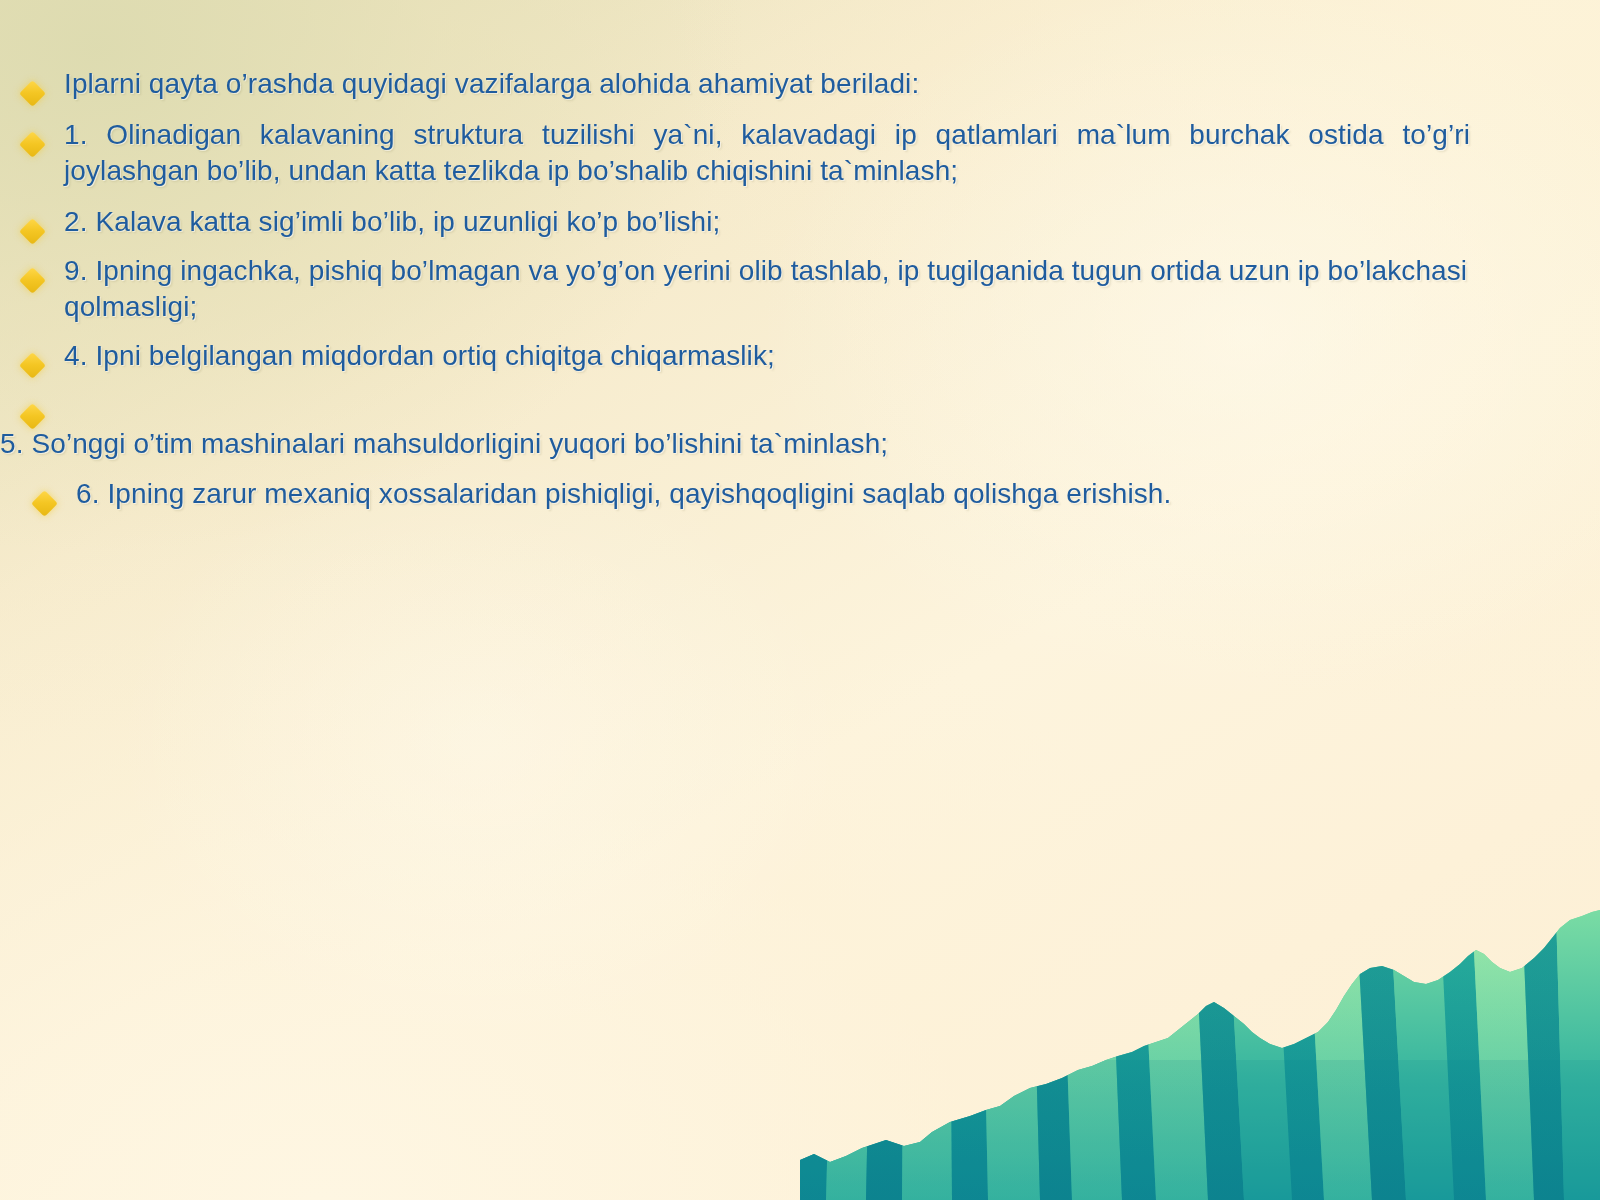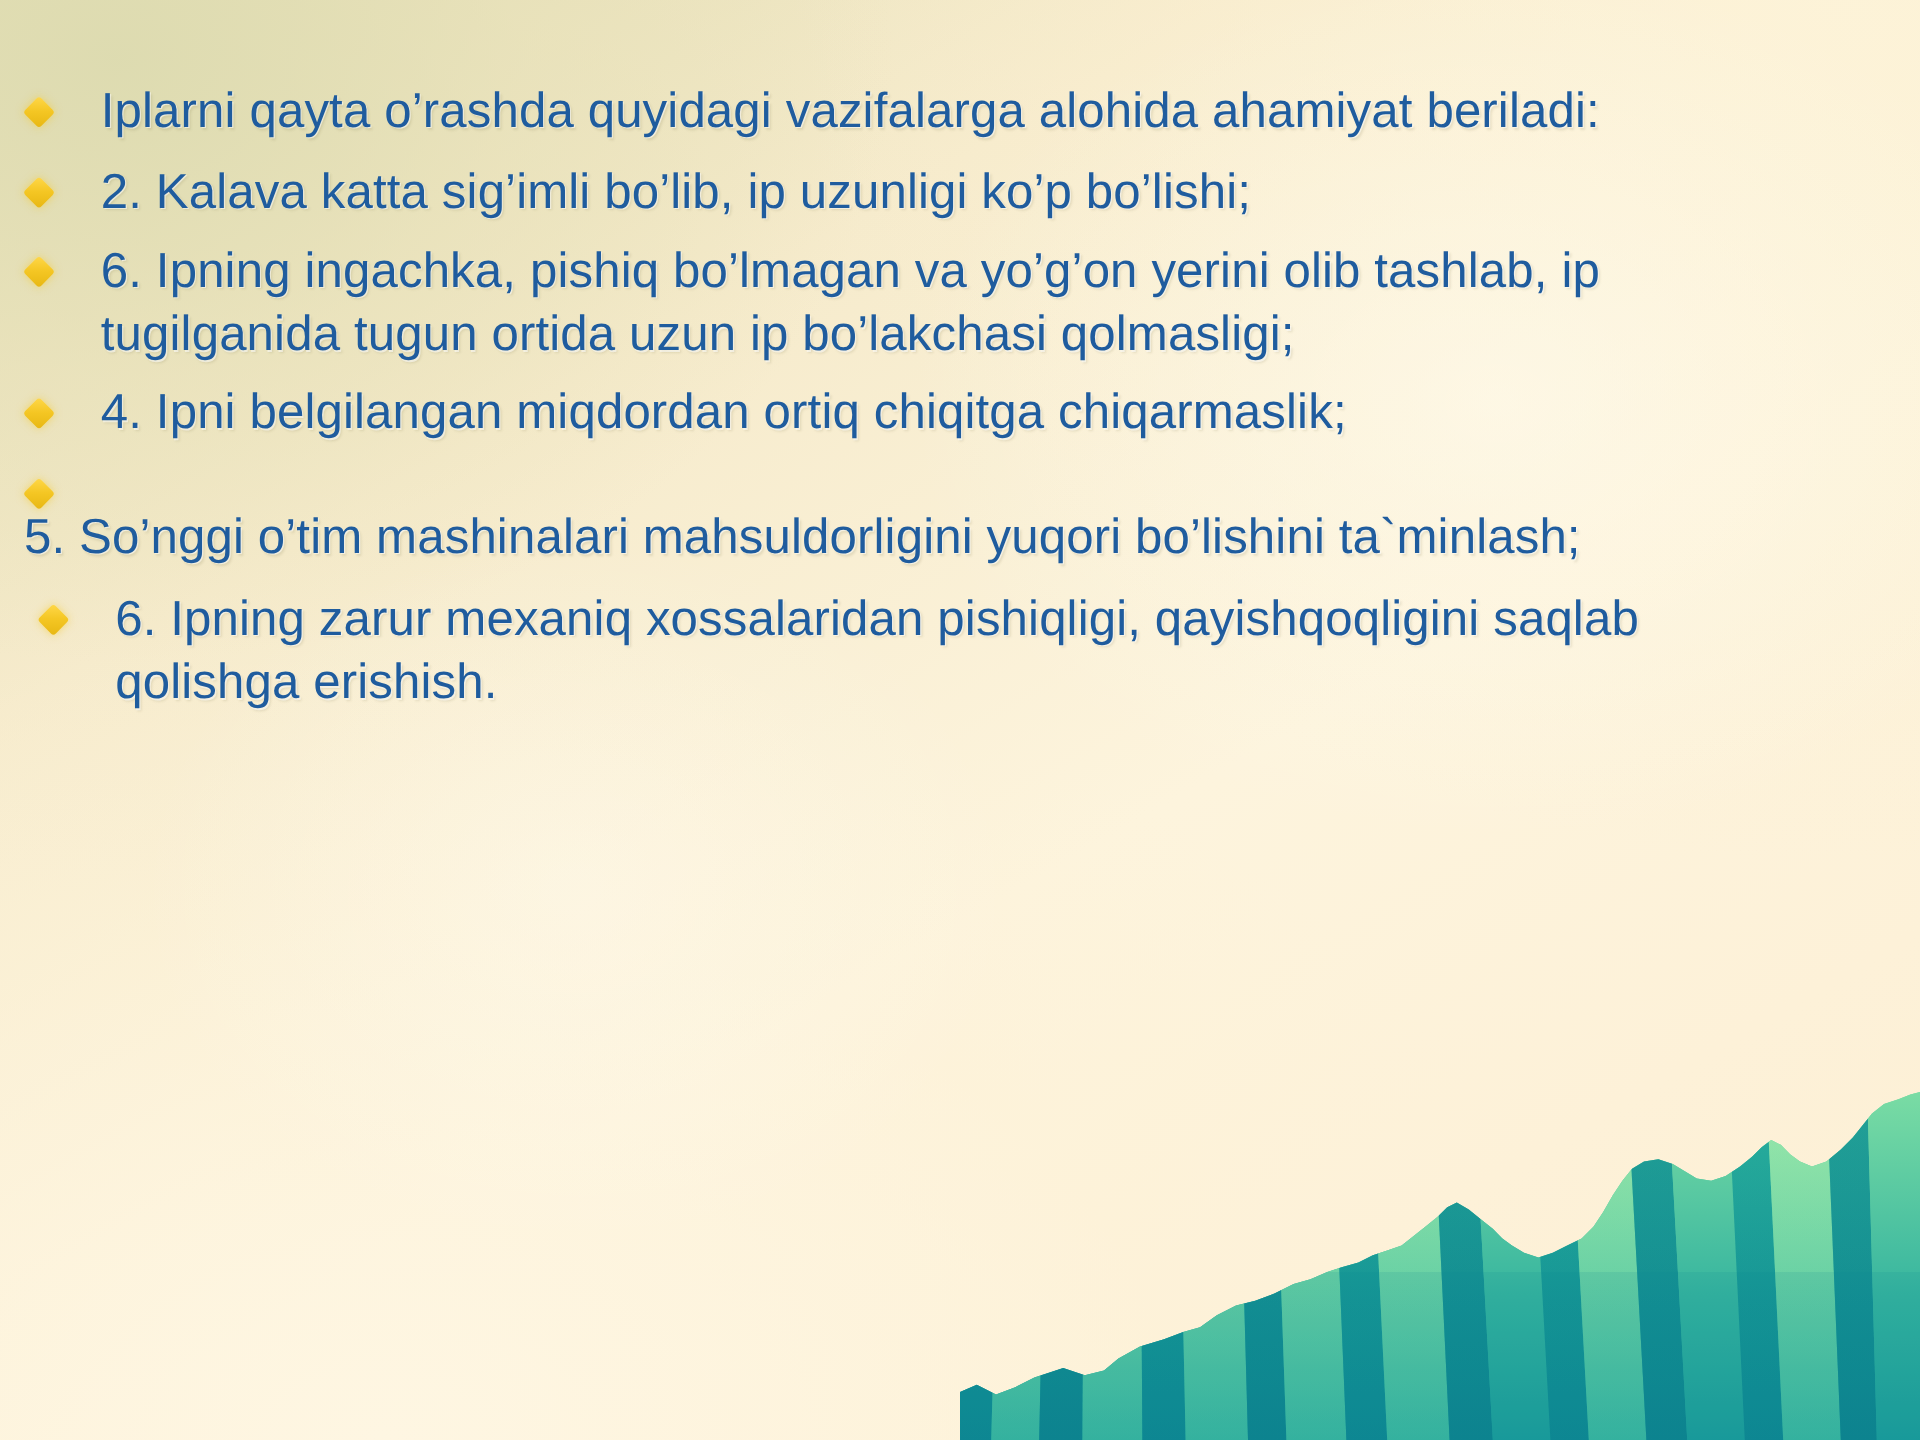--- a/index.html
+++ b/index.html
@@ -75,25 +75,24 @@
     height: 19px;
     transform: rotate(45deg);
     border-radius: 3px;
     background: linear-gradient(135deg, #FFD84A 0%, #F4C623 48%, #E7B713 100%);
     box-shadow: 0 0 7px rgba(244,198,35,0.55);
   }
 
   .bullet-text {
     flex: 1 1 auto;
     color: #1F5C9E;
-    font-size: 41px;
+    font-size: 28px;
     line-height: 1.30;
     letter-spacing: 0.1px;
     text-shadow: 1px 1px 0 rgba(255,255,255,0.55), 2px 2px 2px rgba(120,110,70,0.16);
-    margin-left: 20px;
   }
 
   .bullet-text.justify {
     text-align: justify;
     text-align-last: left;
   }
 
   
   .r0 { margin-bottom: 14px; }
   .r1 { margin-bottom: 14px; }
@@ -182,33 +181,39 @@
 
   <div id="content">
 
     <div class="bullet-row r0">
       <span class="bullet-marker">
           <span class="diamond"></span>
         </span>
       <span class="bullet-text">Iplarni qayta o’rashda quyidagi vazifalarga alohida ahamiyat beriladi:</span>
     </div>
 
+    <div class="bullet-row r1">
+      <span class="bullet-marker">
+          <span class="diamond"></span>
+        </span>
+      <span class="bullet-text justify">1. Olinadigan kalavaning struktura tuzilishi ya`ni, kalavadagi  ip  qatlamlari ma`lum burchak ostida  to’g’ri joylashgan bo’lib,  undan katta tezlikda ip bo’shalib chiqishini ta`minlash;</span>
+    </div>
 
     <div class="bullet-row r2">
       <span class="bullet-marker">
           <span class="diamond"></span>
         </span>
       <span class="bullet-text">2.  Kalava katta sig’imli bo’lib, ip uzunligi ko’p bo’lishi;</span>
     </div>
 
     <div class="bullet-row r3">
       <span class="bullet-marker">
           <span class="diamond"></span>
         </span>
-      <span class="bullet-text">6.  Ipning ingachka, pishiq bo’lmagan va yo’g’on yerini olib tashlab, ip tugilganida tugun ortida uzun ip bo’lakchasi qolmasligi;</span>
+      <span class="bullet-text">9.  Ipning ingachka, pishiq bo’lmagan va yo’g’on yerini olib tashlab, ip tugilganida tugun ortida uzun ip bo’lakchasi qolmasligi;</span>
     </div>
 
     <div class="bullet-row r4">
       <span class="bullet-marker">
           <span class="diamond"></span>
         </span>
       <span class="bullet-text">4.  Ipni belgilangan miqdordan ortiq chiqitga chiqarmaslik;</span>
     </div>
 
     <div class="bullet-row r5">

